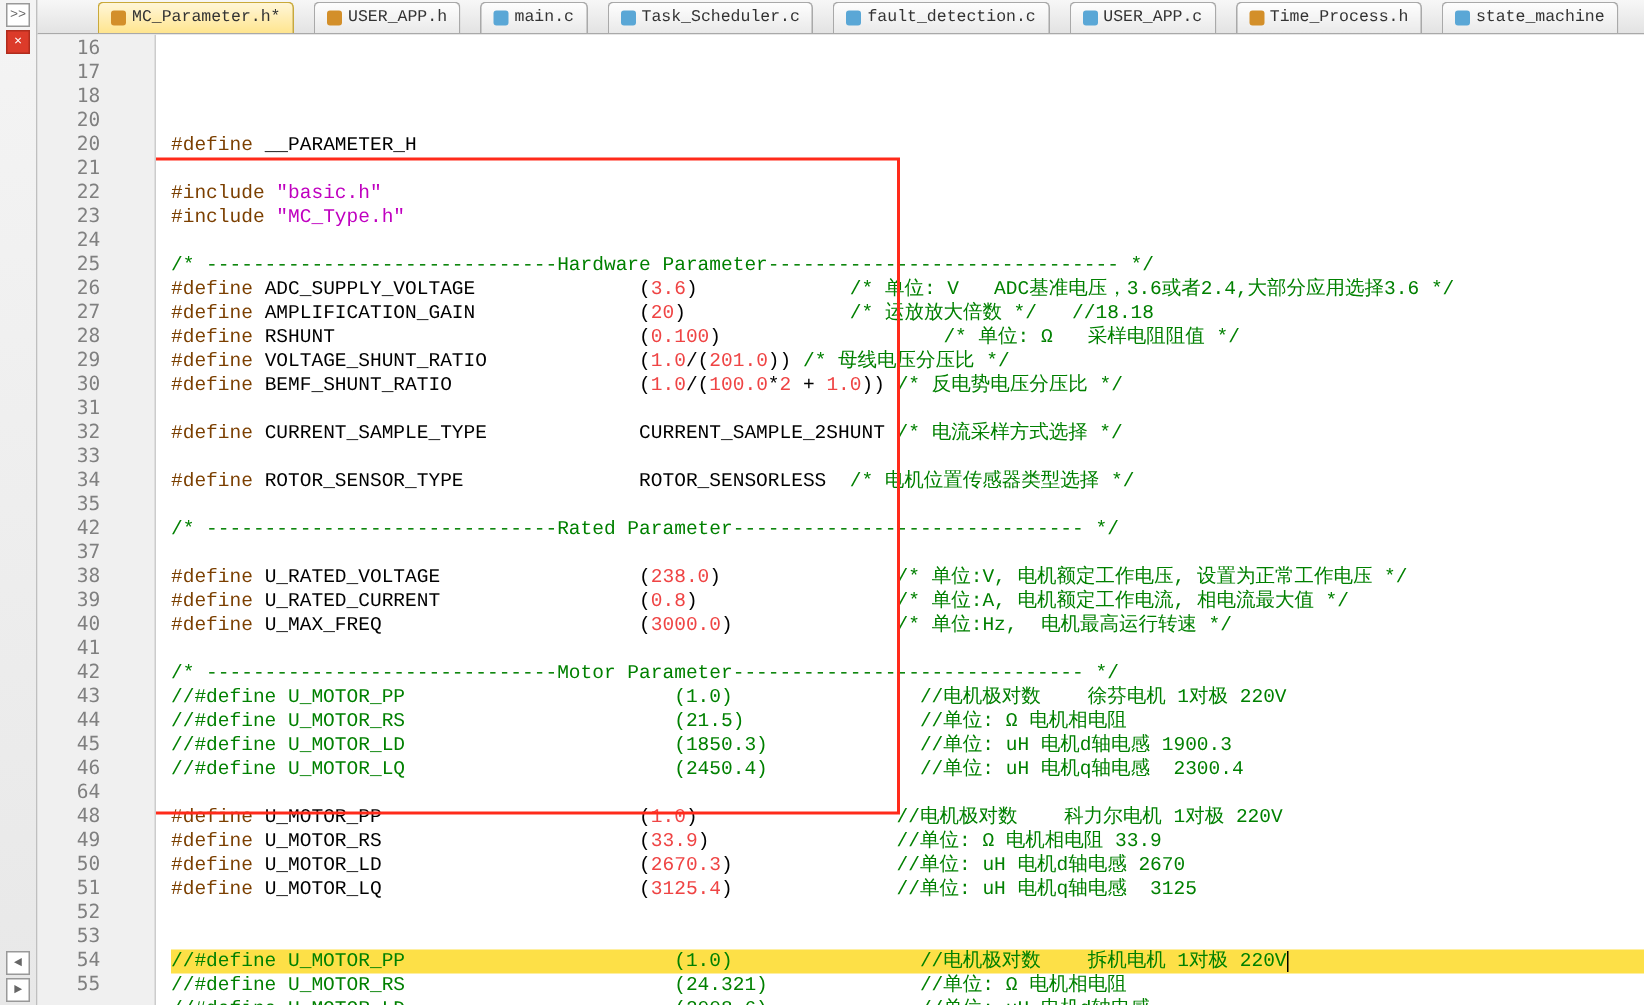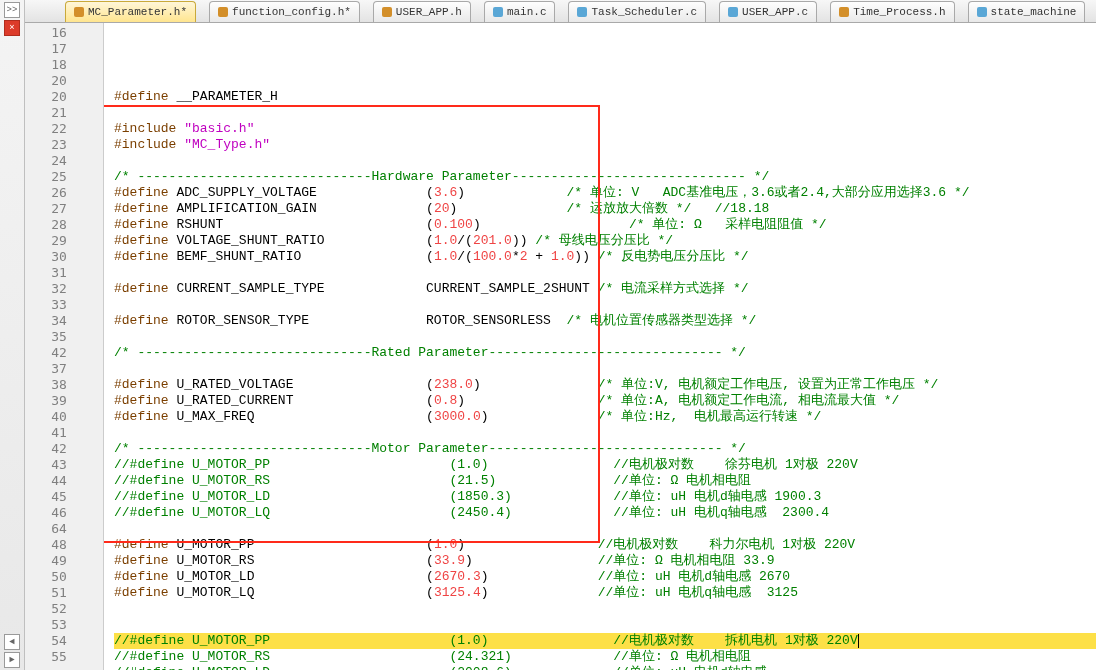--- a/index.html
+++ b/index.html
@@ -46,33 +46,33 @@
   </div>
 
   <div class="main">
     <div class="tabbar" id="tabbar">
         <div class="tab active">
           <span class="dot h"></span>
           <span>MC_Parameter.h*</span>
         </div>
         <div class="tab">
           <span class="dot h"></span>
-          <span>function_config.h*</span>
-        </div>
-        <div class="tab">
-          <span class="dot h"></span>
           <span>USER_APP.h</span>
         </div>
         <div class="tab">
           <span class="dot c"></span>
           <span>main.c</span>
         </div>
         <div class="tab">
           <span class="dot c"></span>
           <span>Task_Scheduler.c</span>
+        </div>
+        <div class="tab">
+          <span class="dot c"></span>
+          <span>fault_detection.c</span>
         </div>
         <div class="tab">
           <span class="dot c"></span>
           <span>USER_APP.c</span>
         </div>
         <div class="tab">
           <span class="dot h"></span>
           <span>Time_Process.h</span>
         </div>
         <div class="tab">

